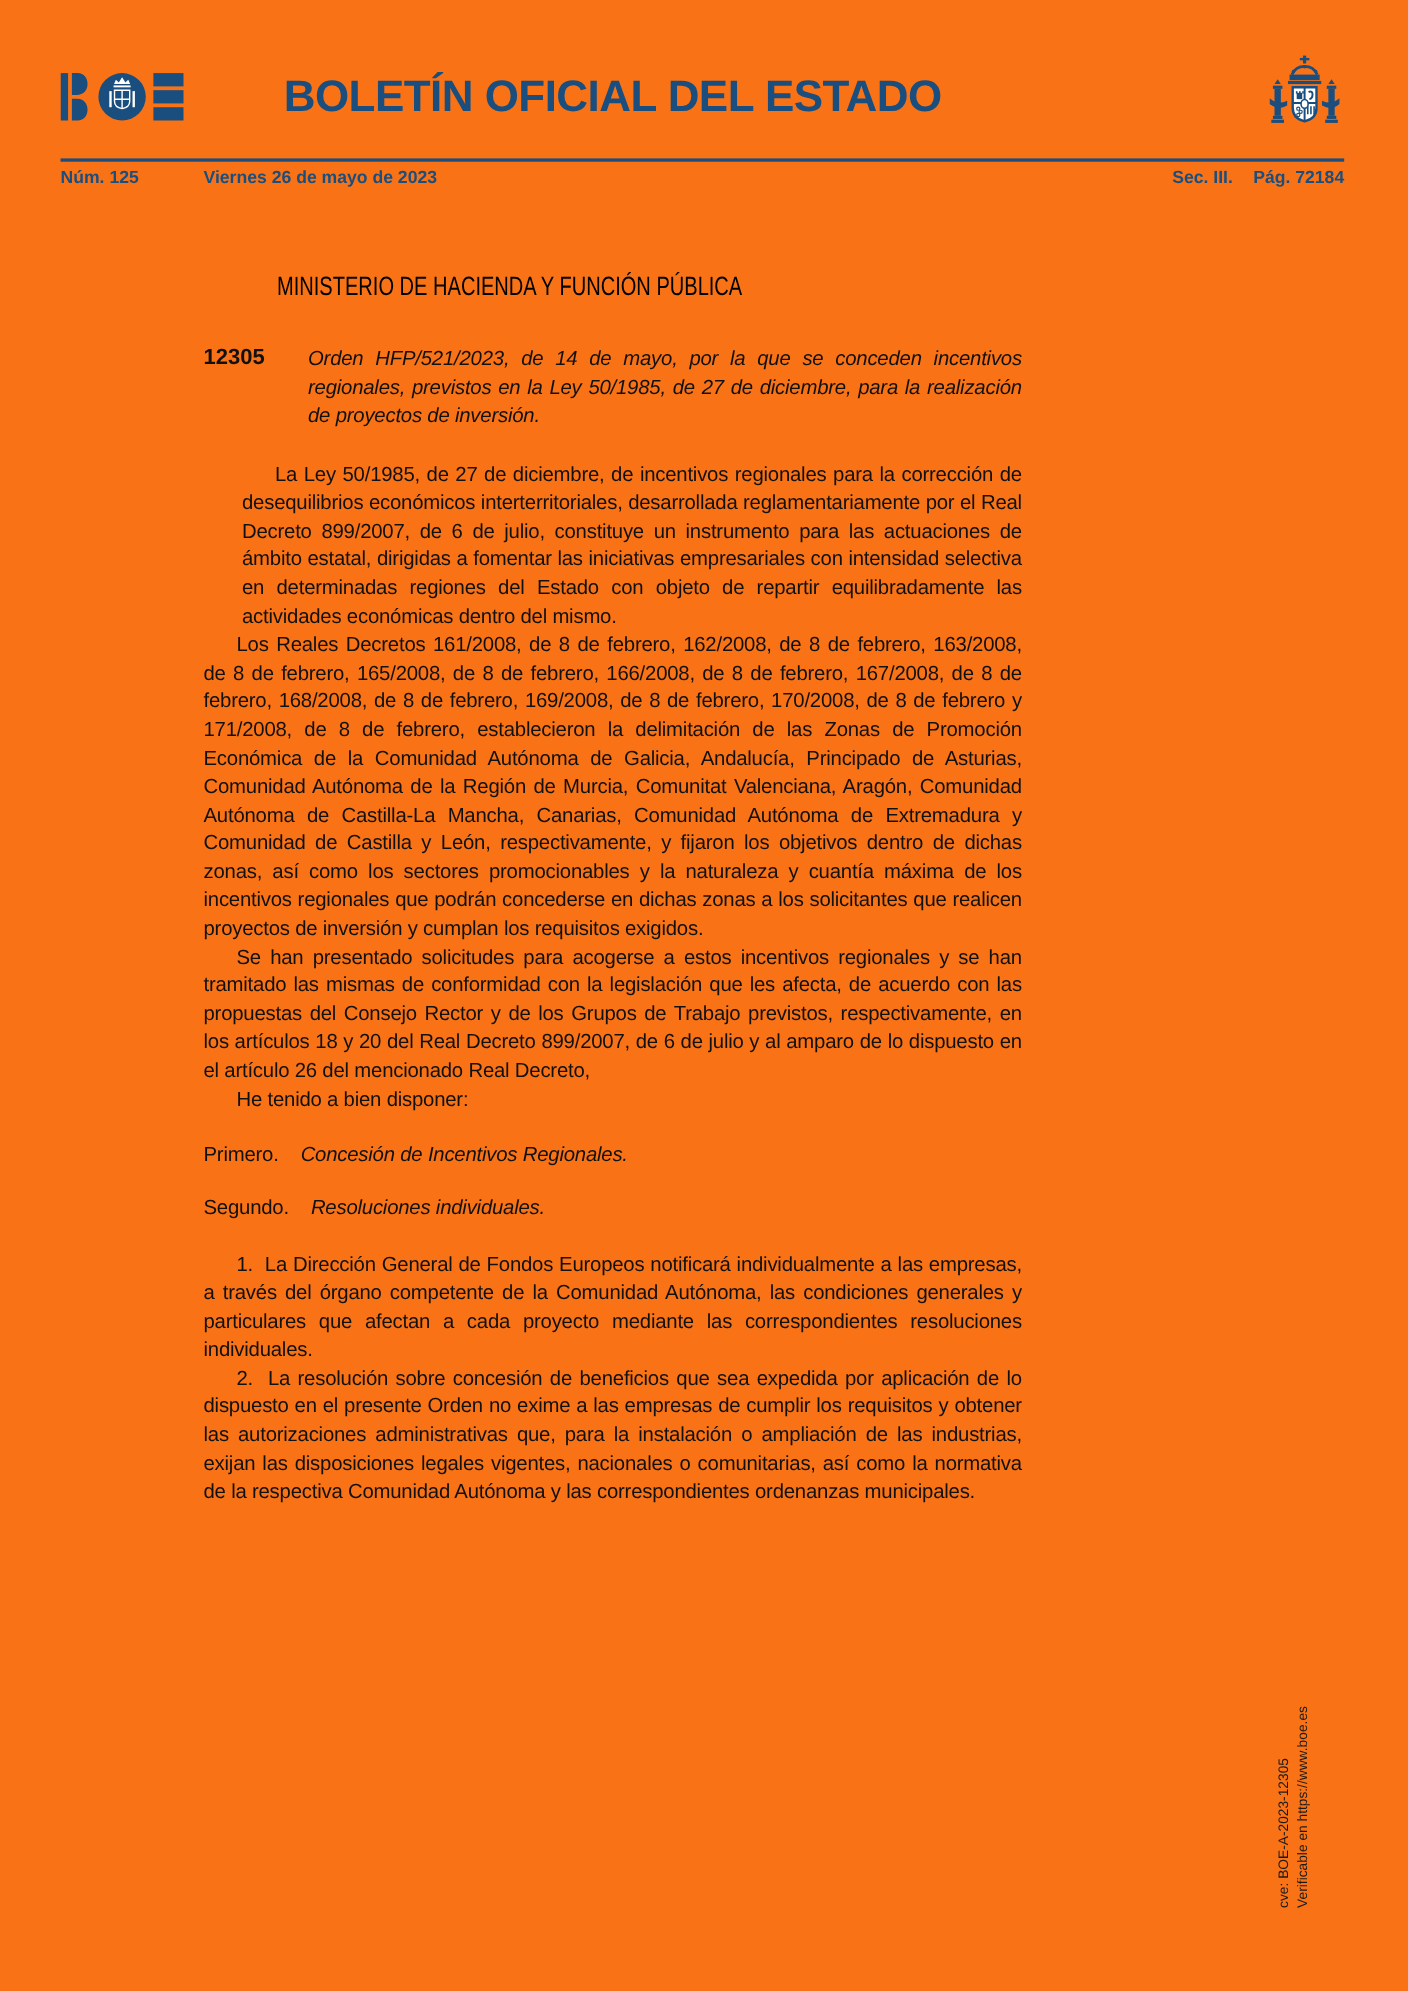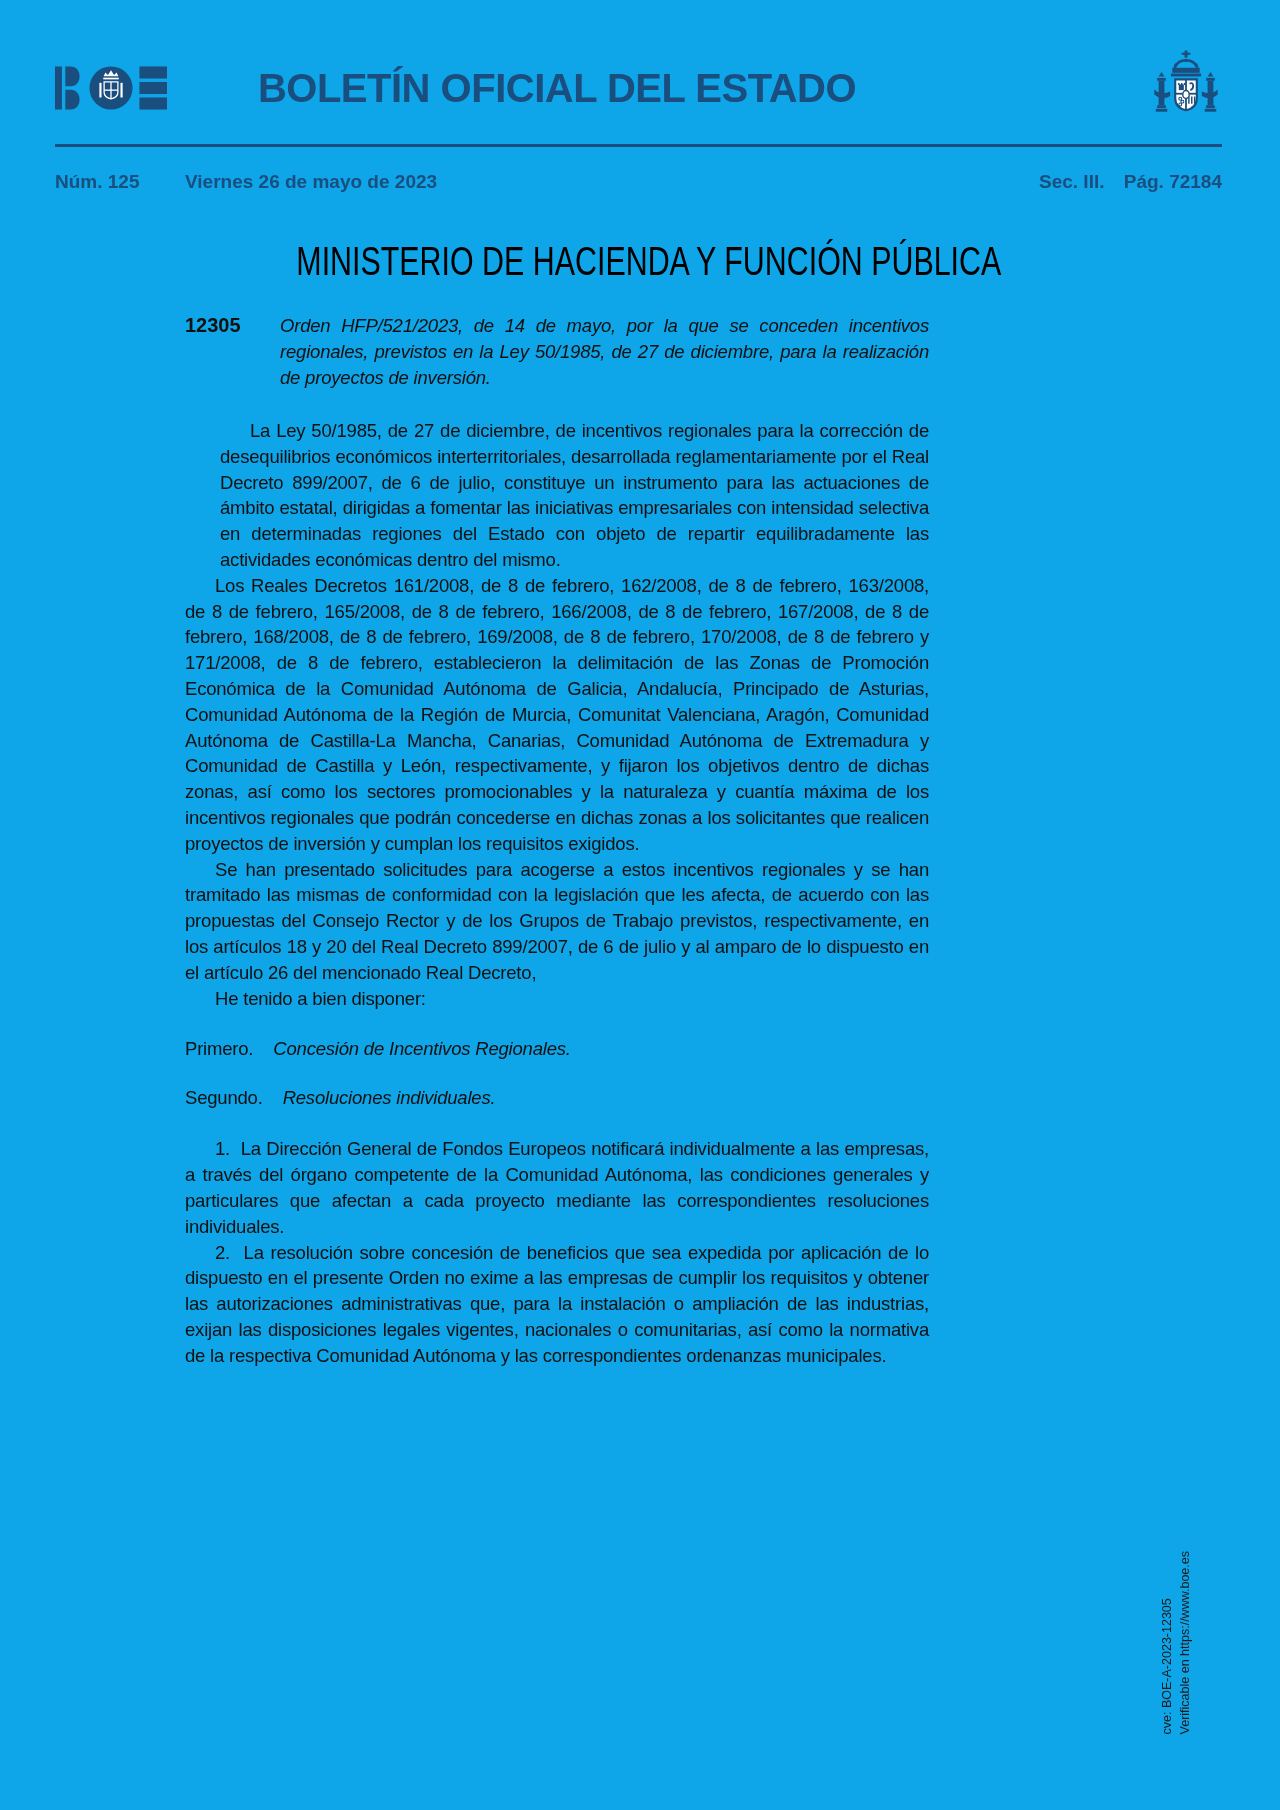--- a/index.html
+++ b/index.html
@@ -1,60 +1,60 @@
 <!DOCTYPE html>
 <html><head>
 <meta charset="utf-8">
 <style>
   html,body { margin:0; padding:0; }
   body { background:#ffffff; }
   .page {
     position:relative;
     width:1280px; height:1810px;
-    background:#0ea5e9;
+    background:#f97316;
     font-family:"Liberation Sans", sans-serif;
     color:#111111;
     overflow:hidden;
   }
 
   
   .boe-logo { position:absolute; left:55px; top:54px; }
   .header-title {
     position:absolute; left:185px; top:66px; width:744px;
     text-align:center;
     font-size:40px; font-weight:bold; color:#1a4e7e;
     letter-spacing:-0.5px; white-space:nowrap;
   }
   .coat-of-arms { position:absolute; left:1150px; top:50px; }
   .header-rule {
     position:absolute; top:144px; left:55px; width:1167px; height:3px;
     background:#1a4e7e;
   }
   .meta-line {
-    position:absolute; top:171px; left:55px; width:1167px; height:24px;
-    font-size:19px; font-weight:bold; color:#1a4e7e;
+    position:absolute; top:153px; left:55px; width:1167px; height:24px;
+    font-size:16px; font-weight:bold; color:#1a4e7e;
   }
   .meta-issue { position:absolute; left:0; top:0; }
   .meta-date  { position:absolute; left:130px; top:0; width:744px; text-align:left; }
   .meta-right { position:absolute; right:0; top:0; }
   .meta-sec   { margin-right:14px; }
 
   
   .main { position:absolute; top:203px; left:185px; width:744px; }
 
   .kind-heading {
     text-align:center; margin:0;
     font-size:28px; font-weight:bold; color:#000;
     line-height:32px;
   }
   .kind-heading > span { display:inline-block; transform:scaleX(0.88); transform-origin:center; white-space:nowrap; }
 
   .ministry {
-    text-align:right; margin:40px 0 0 0;
-    font-size:40px; font-weight:normal; color:#000;
+    text-align:left; margin:40px 0 0 0;
+    font-size:24px; font-weight:normal; color:#000;
     line-height:36px;
   }
   .ministry > span { display:inline-block; transform:scaleX(0.76); transform-origin:center; white-space:nowrap; }
 
   .item-row { display:flex; margin-top:34px; }
   .item-number { width:95px; flex:0 0 95px; font-size:20px; font-weight:bold; padding-top:1px; }
   .item-title {
     flex:1; font-style:italic;
     font-size:18.5px; line-height:26px; text-align:justify;
     letter-spacing:-0.2px;

